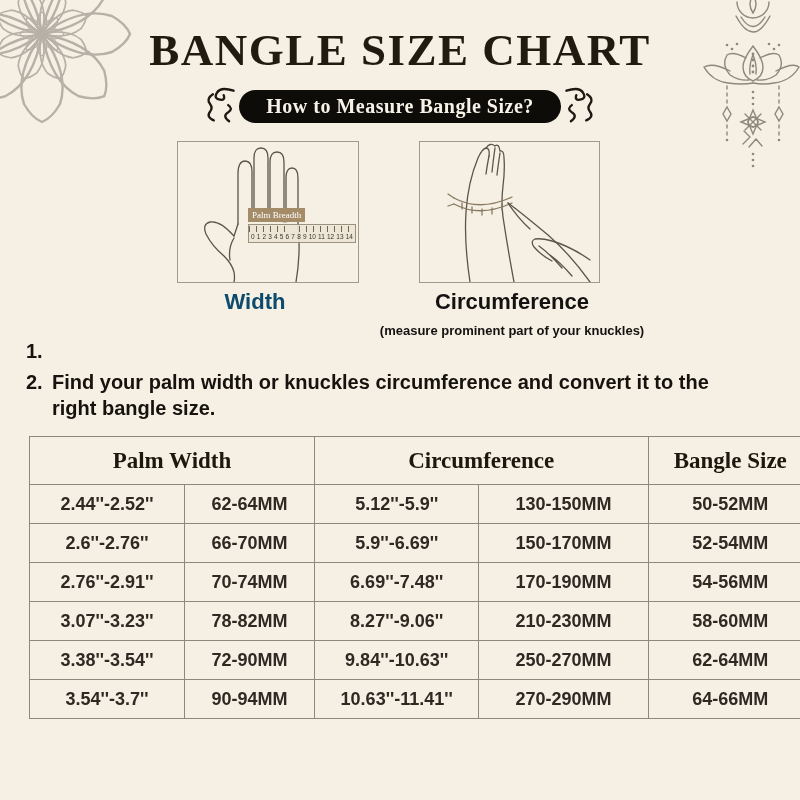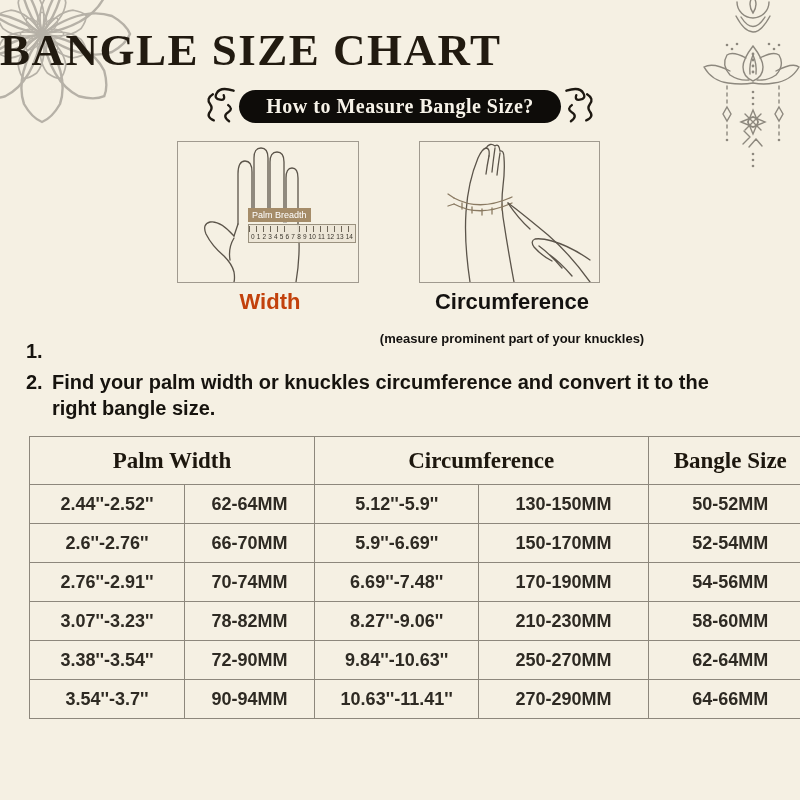--- a/index.html
+++ b/index.html
@@ -10,21 +10,21 @@
     overflow:hidden;
     font-family:"Liberation Sans",sans-serif;
     color:#221b11;
   }
   
   .mandala{position:absolute;left:-14px;top:-14px;}
   .lotus{position:absolute;left:670px;top:0;}
   
   .title{
     position:absolute;top:24px;left:0;width:100%;
-    text-align:left;
+    text-align:center;
     font-family:"Liberation Serif",serif;
     font-weight:700;font-size:45px;letter-spacing:1.5px;
     color:#211a10;
   }
   
   .pill-row{
     position:absolute;top:85px;left:0;width:100%;
     display:flex;align-items:center;justify-content:center;
   }
   .pill{
@@ -43,45 +43,46 @@
     box-sizing:border-box;
   }
   .fig-box.left{left:177px;width:182px;}
   .fig-box.right{left:419px;width:181px;}
   .fig-box svg{position:absolute;left:0;top:0;}
   .ruler-label{
     position:absolute;left:70px;top:66px;
     background:#a58c69;color:#fff;
     font-size:9px;line-height:12px;padding:1px 4px;
     white-space:nowrap;
+    font-family:Liberation Serif, serif;
   }
   .ruler{
     position:absolute;left:70px;top:82px;width:108px;height:19px;
     background:rgba(236,229,214,.92);
     border:1px solid #9a917f;box-sizing:border-box;
   }
   .ruler-ticks{
     height:6px;margin-top:1px;
     background:repeating-linear-gradient(90deg,#6d6557 0,#6d6557 .9px,transparent .9px,transparent 7.1px);
   }
   .ruler-numbers{
     display:flex;justify-content:space-between;
     font-size:6.5px;line-height:9px;color:#39342b;padding:0 2px;
   }
   
   .caption-width{
-    position:absolute;left:179px;top:289px;width:182px;
-    text-align:center;font-size:22px;font-weight:700;color:#c2410c;
+    position:absolute;left:164px;top:289px;width:182px;
+    text-align:center;font-size:22px;font-weight:700;color:#0c4a6e;
   }
   .caption-circ{
     position:absolute;left:367px;top:289px;width:290px;
     text-align:center;color:#141210;
   }
   .caption-circ .main{font-size:22px;font-weight:700;}
-  .caption-circ .note{font-size:13px;font-weight:700;margin-top:16px;white-space:nowrap;}
+  .caption-circ .note{font-size:13px;font-weight:700;margin-top:8px;white-space:nowrap;}
   
   .instructions{position:absolute;left:26px;top:338px;width:748px;}
   .instr{display:flex;font-size:20px;font-weight:700;color:#16130e;line-height:26px;margin-bottom:5px;}
   .instr .num{flex:0 0 26px;}
   .instr .txt{max-width:705px;}
   
   .size-table{
     position:absolute;left:29px;top:436px;width:784px;
     border-collapse:collapse;table-layout:fixed;
   }

